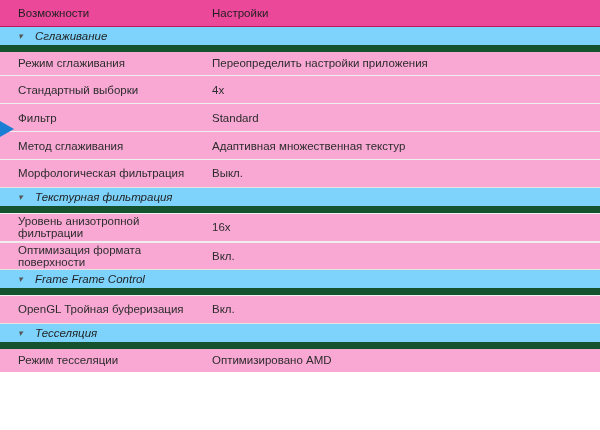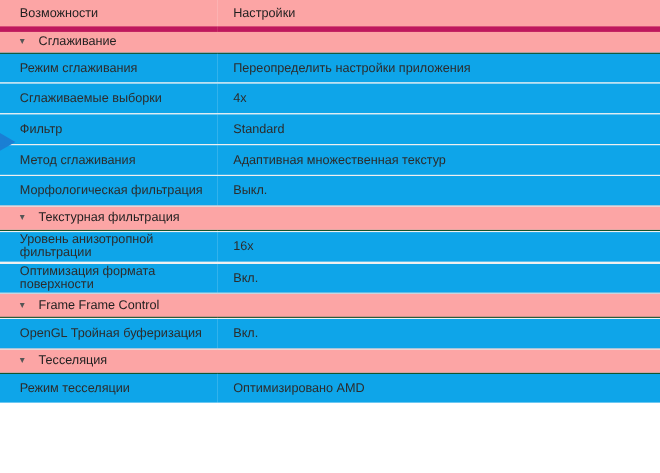--- a/index.html
+++ b/index.html
@@ -15,42 +15,43 @@
     color: #2a2a2a;
     overflow: hidden;
     position: relative;
   }
   .settings-table {
     width: 600px;
     border-collapse: collapse;
   }
   .header-row {
     height: 26px;
-    background: #fca5a5;
-    border-bottom: 5px solid #be185d;
+    background: #ec4899;
+    border-bottom: 1px solid #be185d;
   }
   .header-cell {
     text-align: left;
     font-weight: normal;
     color: #1f1f1f;
     font-size: 11.5px;
     padding: 0 0 0 18px;
     vertical-align: middle;
   }
   .header-cell.col2 {
     padding-left: 14px;
   }
   .col-left { width: 198px; }
   .col-right { width: 402px; }
 
   .group-row {
     height: 22px;
-    background: #fca5a5;
-    border-bottom: 1px solid #14532d;
+    background: #7dd3fc;
+    border-bottom: 7px solid #14532d;
     border-top: 1px solid #e3e3e3;
+    font-style: italic;
   }
   .group-cell {
     padding: 0 0 0 18px;
     vertical-align: middle;
     font-size: 11.5px;
     color: #1f1f1f;
   }
   .chev {
     display: inline-block;
     width: 10px;
@@ -59,21 +60,21 @@
     font-size: 9px;
     line-height: 1;
     transform: translateY(-1px);
   }
   .group-label {
     display: inline-block;
   }
 
   .item-row {
     height: 27px;
-    background: #0ea5e9;
+    background: #f9a8d4;
   }
   .item-row .name-cell {
     padding: 0 6px 0 18px;
     vertical-align: middle;
     color: #2c2c2c;
   }
   .item-row .value-cell {
     padding: 0 16px 0 14px;
     vertical-align: middle;
     color: #2c2c2c;
@@ -123,21 +124,21 @@
         <td class="group-cell" colspan="2"><span class="chev">▾</span><span class="group-label">Сглаживание</span></td>
       </tr>
       <tr class="item-row">
         <td class="name-cell">Режим сглаживания</td>
         <td class="value-cell">Переопределить настройки приложения</td>
       </tr>
       <tr class="sep-row">
         <td colspan="2"></td>
       </tr>
       <tr class="item-row">
-        <td class="name-cell">Сглаживаемые выборки</td>
+        <td class="name-cell">Стандартный выборки</td>
         <td class="value-cell">4x</td>
       </tr>
       <tr class="sep-row">
         <td colspan="2"></td>
       </tr>
       <tr class="item-row">
         <td class="name-cell">Фильтр</td>
         <td class="value-cell">Standard</td>
       </tr>
       <tr class="sep-row">

